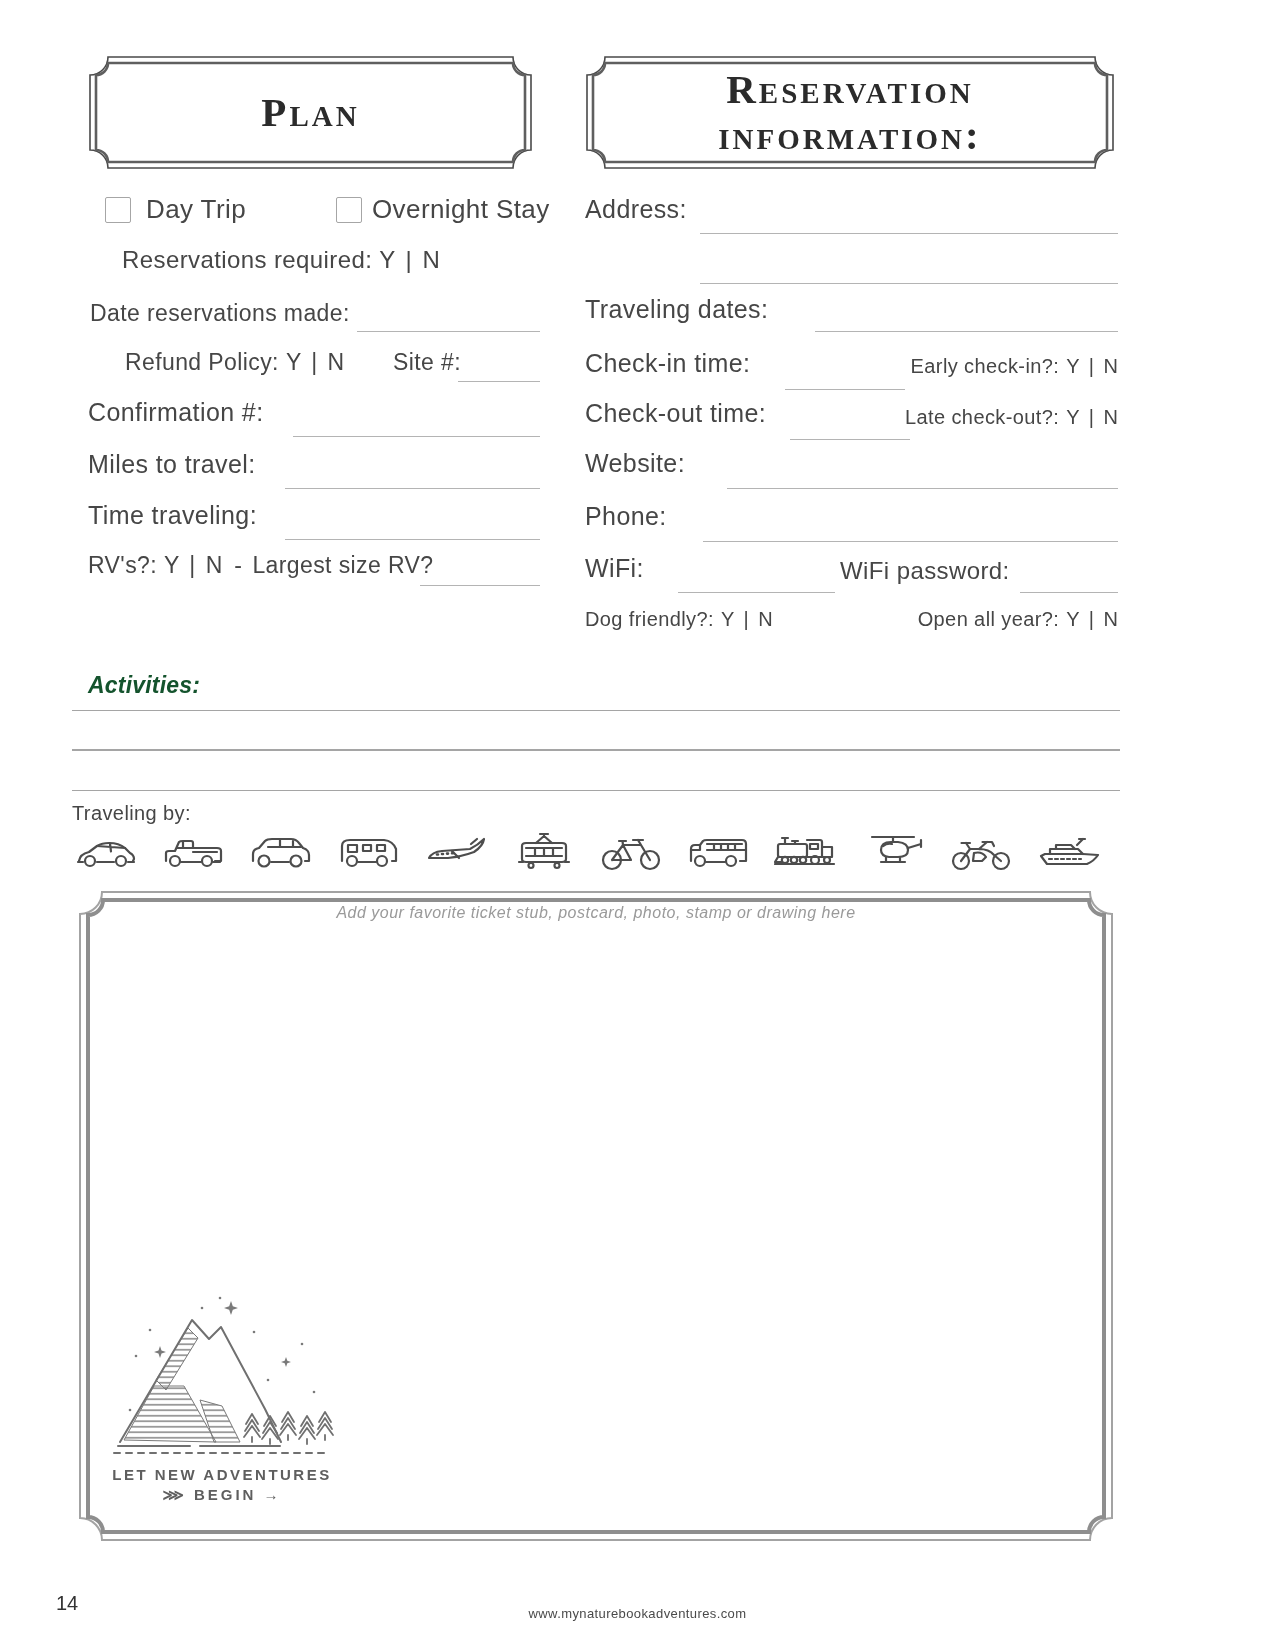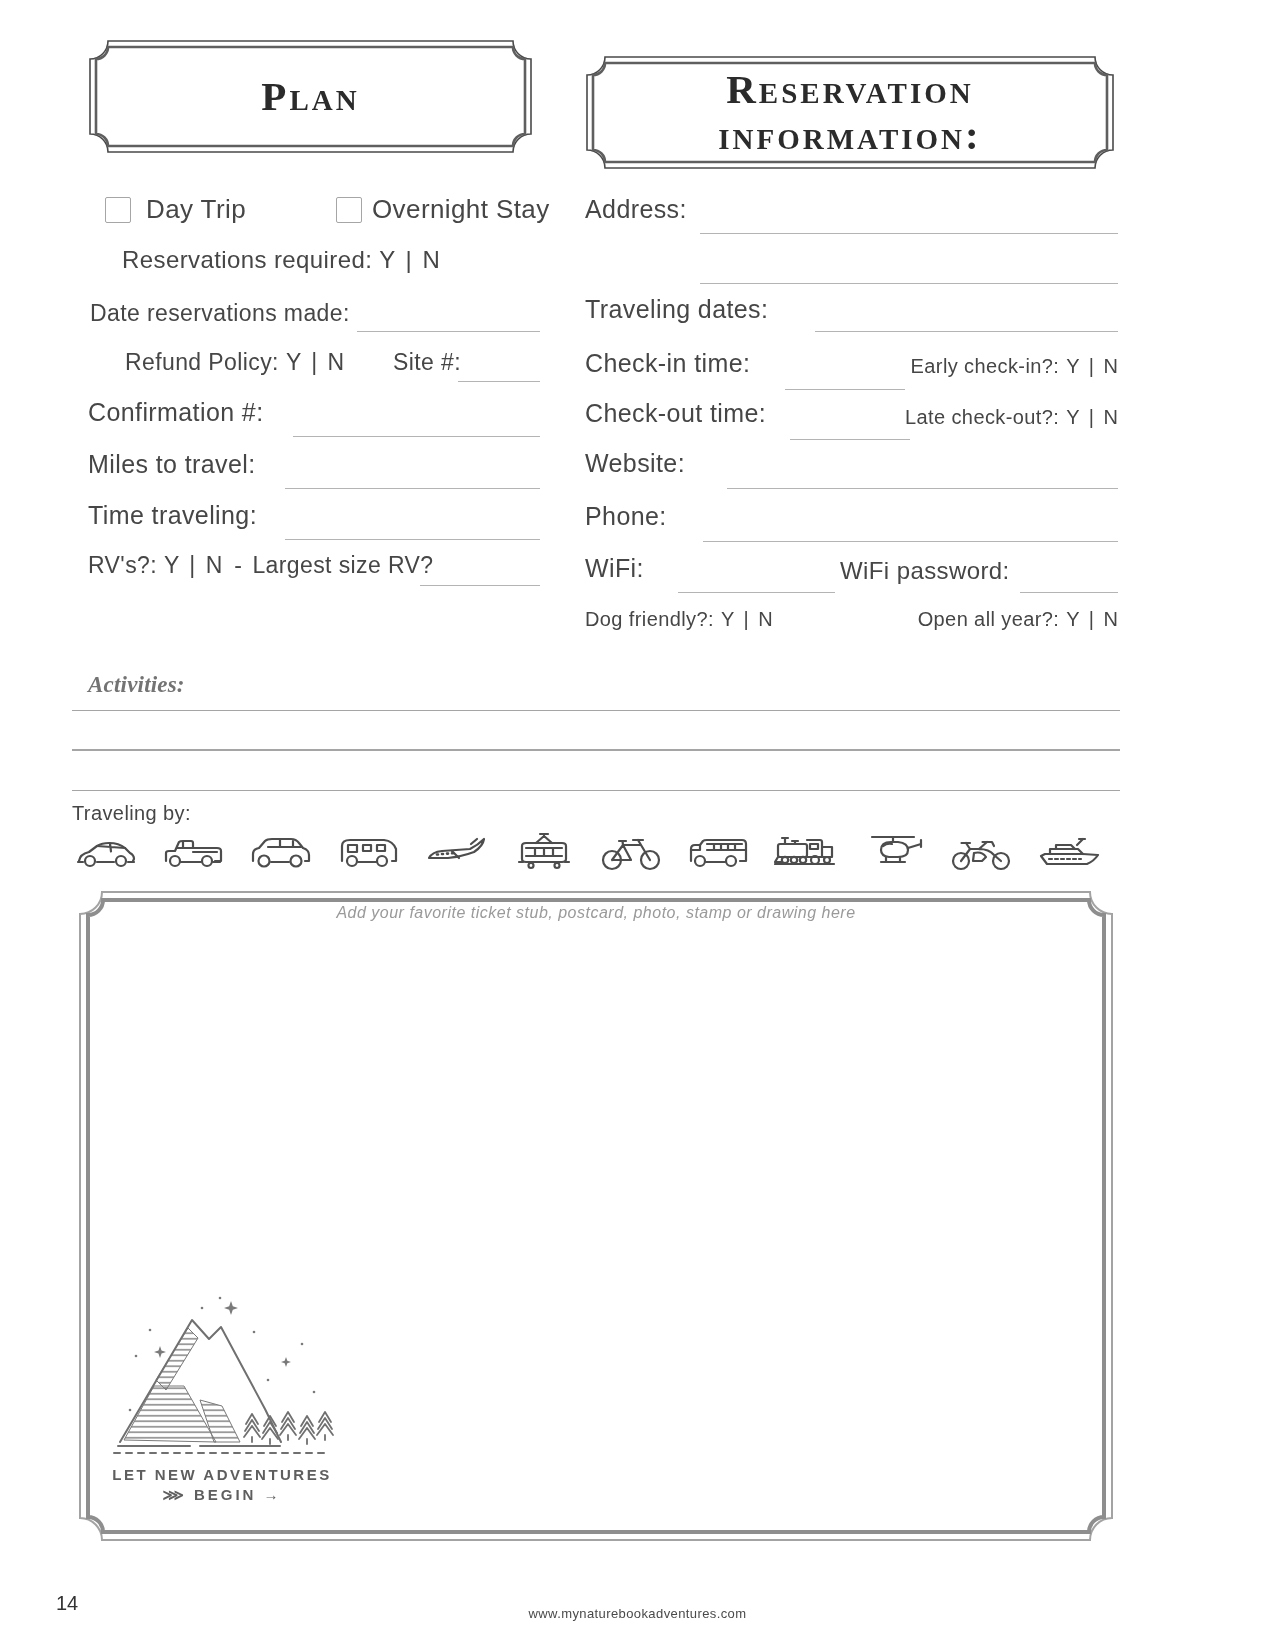--- a/index.html
+++ b/index.html
@@ -17,21 +17,21 @@
   .plaque{position:absolute;}
   .plaque > svg{position:absolute;inset:0;}
   .plaque-title{position:absolute;inset:0;display:flex;flex-direction:column;
     align-items:center;justify-content:center;
     font-family:"Liberation Serif",serif;font-variant:small-caps;font-weight:600;
     font-size:41px;line-height:1.12;letter-spacing:3px;color:#2b2b2b;}
   .pb-outer{fill:none;stroke:#4a4a4a;stroke-width:1.6;}
   .pb-inner{fill:none;stroke:#5f5f5f;stroke-width:2.6;}
   .gb-outer{fill:none;stroke:#a3a3a3;stroke-width:2;}
   .gb-inner{fill:none;stroke:#8e8e8e;stroke-width:4;}
-  .act-label{font-weight:bold;font-style:italic;color:#737373;letter-spacing:.2px;font-family:Liberation Serif, serif;}
+  .act-label{font-weight:bold;font-style:italic;color:#14532d;letter-spacing:.2px;}
   .vrow{position:absolute;display:flex;justify-content:space-between;align-items:center;}
   .vehicle{width:72px;height:44px;display:inline-block;}
   .vehicle svg{width:100%;height:100%;}
   .hint{position:absolute;text-align:center;font-style:italic;font-size:16px;
         color:#9a9a9a;letter-spacing:.5px;}
   .logo{position:absolute;}
   .logo-t1{margin-top:2px;text-align:center;font-size:15px;font-weight:bold;
            letter-spacing:2.5px;color:#5e5e5e;}
   .logo-t2{text-align:center;font-size:15px;font-weight:bold;
            letter-spacing:3px;color:#5e5e5e;margin-top:3px;}
@@ -148,21 +148,21 @@
         <g fill="none" stroke="#4d4d4d" stroke-width="2.2" stroke-linecap="round" stroke-linejoin="round">
       <path d="M4 25 L10 33 H50 Q57 30 61 24 L46 23 H8 Z"></path>
       <path d="M13 23 V18 H41 L46 23 M19 18 V14 H34 L38 18"></path>
       <path d="M40 14 L46 8 M42 8 H48"></path>
       <path d="M12 28 H44" stroke-dasharray="3 3"></path>
         </g>
       </symbol>
   </defs>
 </svg>
 
-<div class="plaque" style="left:88px;top:39px;width:445px;height:115px">
+<div class="plaque" style="left:88px;top:55px;width:445px;height:115px">
   <svg width="445" height="115" viewBox="0 0 445 115">
     <path class="pb-outer" d="M20 2 H425 A18 18 0 0 0 443 20 V95 A18 18 0 0 0 425 113 H20 A18 18 0 0 0 2 95 V20 A18 18 0 0 0 20 2 Z"></path>
     <path class="pb-inner" d="M20 8 H425 A12 12 0 0 0 437 20 V95 A12 12 0 0 0 425 107 H20 A12 12 0 0 0 8 95 V20 A12 12 0 0 0 20 8 Z"></path>
   </svg>
   <div class="plaque-title">
     <span>Plan</span>
   </div>
 </div>
 
 <div class="plaque" style="left:585px;top:55px;width:530px;height:115px">

